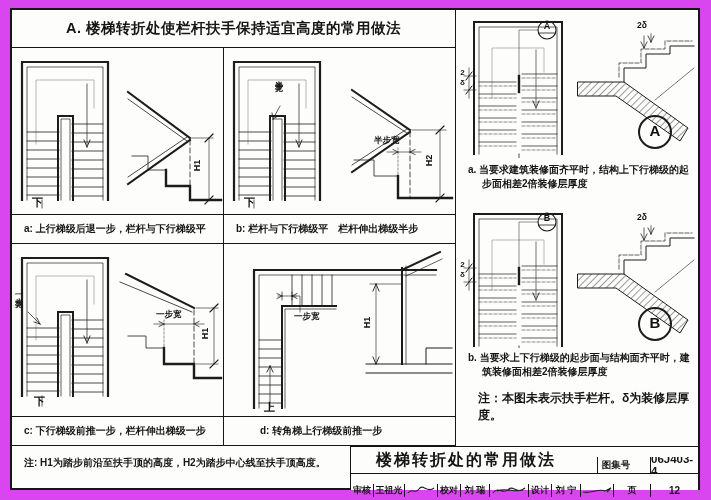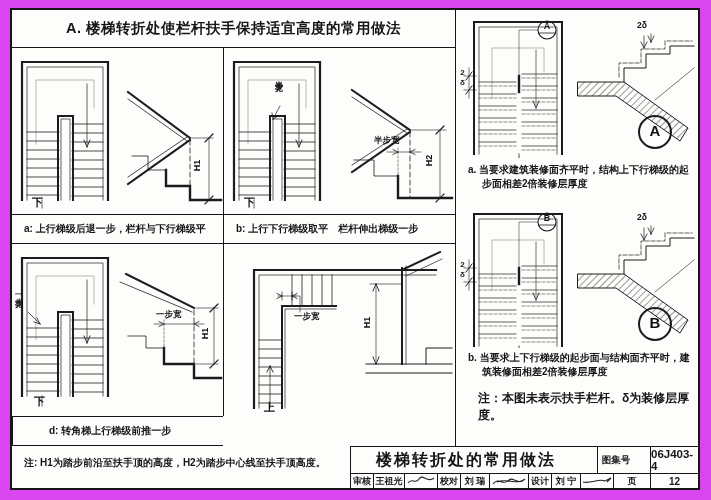--- a/index.html
+++ b/index.html
@@ -38,21 +38,21 @@
   .b-fig-a{height:150px;}
   .b-fig-b{height:146px;}
   .b-note{height:20px;font-weight:bold;font-size:12px;padding:2px 0 0 22px;}
   .bottom-row{display:flex;height:44px;}
   .a-note{width:340px;font-weight:bold;font-size:10px;padding:10px 0 0 12px;white-space:nowrap;overflow:hidden;}
   .title-block{flex:1;border-top:1.8px solid #161616;border-left:1.8px solid #161616;
                display:flex;flex-direction:column;background:#fdfdfb;}
   .tb-row1{height:26px;display:flex;border-bottom:1.4px solid #161616;gap:16px;}
   .tb-title{flex:1;display:flex;align-items:center;justify-content:center;
             font-weight:bold;font-size:16px;letter-spacing:2px;}
-  .tb-cell{display:flex;align-items:center;justify-content:center;border-left:1.2px solid #161616;overflow:hidden;}
+  .tb-cell{display:flex;align-items:center;justify-content:center;border-left:1.2px solid #161616;overflow:hidden;margin-top:10px;}
   .tb-atlas-label{width:36px;font-weight:bold;font-size:9.5px;}
   .tb-atlas-no{width:47px;font-weight:bold;font-size:11.5px;}
   .tb-row2{flex:1;display:flex;font-weight:bold;font-size:9px;}
   .tb-row2 .tb-cell:first-child{border-left:none;}
   .sig svg{display:block;}
 </style>
 </head>
 <body>
 
 <svg width="0" height="0" style="position:absolute;" aria-hidden="true">
@@ -128,21 +128,21 @@
               <path d="M216,82 V150" stroke-width="0.6"></path>
               <path d="M212,86 L220,78 M212,154 L220,146" stroke-width="1.2"></path>
             </svg>
             <span class="lbl lbl-dir" style="left:20px;top:149px;">下</span>
             <span class="lbl lbl-vert" style="left:50px;top:26px;">半步宽</span>
             <span class="lbl lbl-dim" style="left:150px;top:88px;">半步宽</span>
             <span class="lbl lbl-rot" style="left:200px;top:108px;">H2</span>
           </div>
 
           <div class="cap">a: 上行梯级后退一步，栏杆与下行梯级平</div>
-          <div class="cap col-r">b: 上行下行梯级取平　栏杆伸出梯级一步</div>
+          <div class="cap col-r">b: 栏杆与下行梯级平　栏杆伸出梯级半步</div>
 
           <div class="fig">
             <svg class="draw" width="211" height="172" viewBox="0 0 211 172">
               <path d="M10,152 L10,14 L96,14 L96,152" stroke-width="2.2"></path>
               <path d="M15,152 L15,19 L91,19 L91,152" stroke-width="0.7"></path>
               <path class="lt" d="M24,96 L24,32 L82,32 L82,60" stroke-width="0.6"></path>
               <path d="M15,84 H47 M15,93 H47 M15,102 H47 M15,111 H47 M15,120 H47 M15,129 H47 M15,138 H47 M15,147 H47" stroke-width="0.8"></path>
               <path d="M60,76 H91 M60,85 H91 M60,94 H91 M60,103 H91 M60,112 H91 M60,121 H91 M60,130 H91 M60,139 H91 M60,148 H91" stroke-width="0.8"></path>
               <path d="M46,152 V68 H61 V152" stroke-width="2"></path>
               <path d="M49,152 V71 H58 V152" stroke-width="0.7"></path>
@@ -191,20 +191,21 @@
               <path d="M202,120 V104 H228" stroke-width="1"></path>
               <path d="M152,40 V120" stroke-width="0.6"></path>
               <path d="M152,40 L149,47 M152,40 L155,47 M152,120 L149,113 M152,120 L155,113" stroke-width="0.9"></path>
               <path d="M146,40 H178" stroke-width="0.6"></path>
             </svg>
             <span class="lbl lbl-dir" style="left:40px;top:158px;">上</span>
             <span class="lbl lbl-dim" style="left:70px;top:68px;">一步宽</span>
             <span class="lbl lbl-rot" style="left:138px;top:74px;">H1</span>
           </div>
 
+          <div class="cap">c: 下行梯级前推一步，栏杆伸出梯级一步</div>
           <div class="cap col-r cap-d">d: 转角梯上行梯级前推一步</div>
         </div>
       </div>
 
       <div class="section-b">
 
         <div class="fig b-fig-a">
           <svg class="draw" width="238" height="148" viewBox="0 0 238 148" style="left:2px;">
             <path d="M16,144 V12 H104 V144" stroke-width="2"></path>
             <path d="M21,144 V17 H99 V144" stroke-width="0.7"></path>

